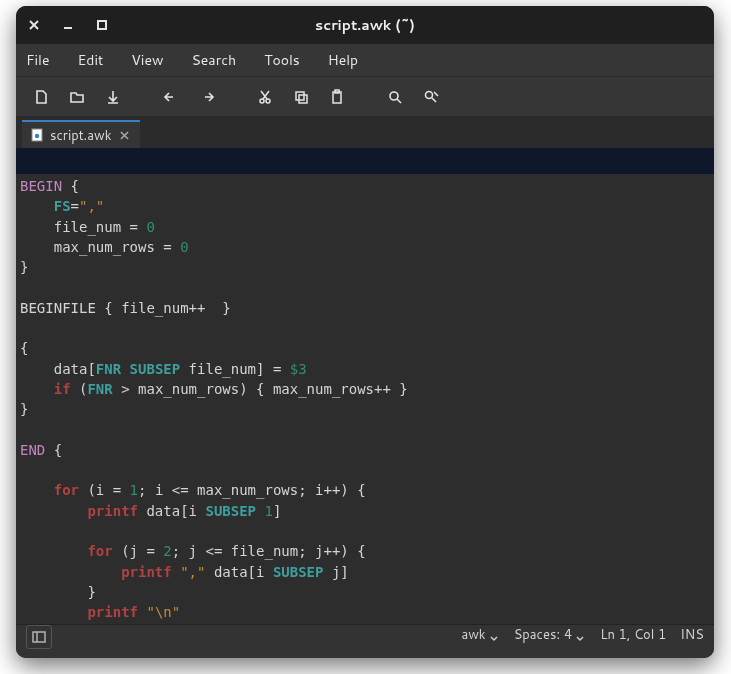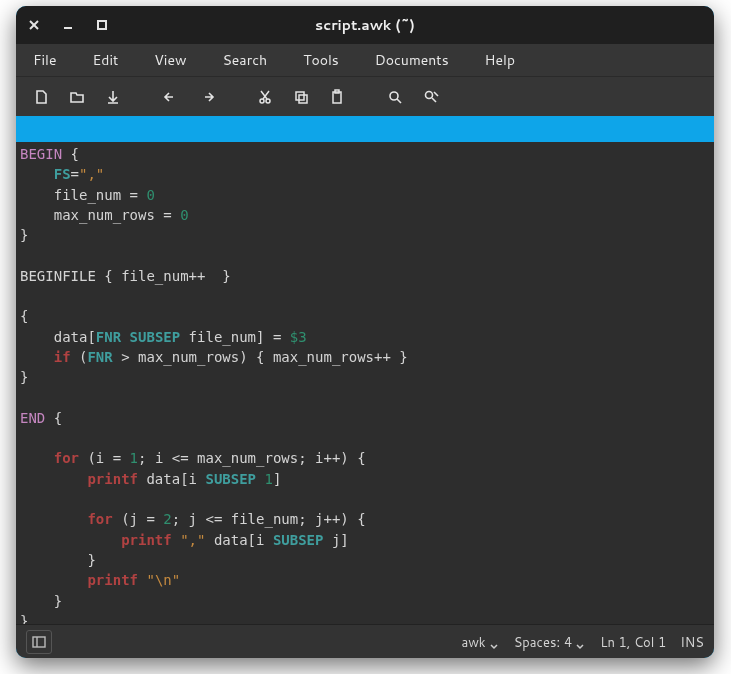--- a/index.html
+++ b/index.html
@@ -1,34 +1,34 @@
 <!DOCTYPE html>
 <html><head>
 <meta charset="utf-8">
 <style>
   * { box-sizing: border-box; margin: 0; padding: 0; }
   html, body { width: 731px; height: 674px; background: #fff; }
   body { font-family: "Cantarell", "Segoe UI", sans-serif; font-size: 14px; color: #ddd; }
   .window {
     position: absolute; left: 16px; top: 6px; width: 698px; height: 652px;
-    background: #0ea5e9; border-radius: 10px; overflow: hidden;
+    background: #0f172a; border-radius: 10px; overflow: hidden;
     box-shadow: 0 8px 24px rgba(0,0,0,0.55);
     display: flex; flex-direction: column;
   }
   .titlebar {
     height: 38px; background: #1f1f1f; display: flex; align-items: center;
     padding: 0 8px; position: relative;
   }
   .winbtns { display: flex; gap: 14px; align-items: center; }
   .winbtn { width: 20px; height: 20px; display: flex; align-items: center; justify-content: center; cursor: pointer; }
   .winbtn svg { stroke: #e4e4e4; fill: #e4e4e4; }
   .title { position: absolute; left: 0; right: 0; text-align: center; font-weight: 600; color: #f0f0f0; pointer-events: none; }
   .menubar {
     height: 32px; background: #363636; display: flex; align-items: center;
-    gap: 16px; padding: 0 7px; font-size: 14px; color: #e8e8e8;
+    gap: 8px; padding: 0 0; font-size: 14px; color: #e8e8e8;
   }
   .menu-item { padding: 4px 10px; cursor: pointer; border-radius: 3px; }
   .toolbar {
     height: 40px; background: #363636; display: flex; align-items: center;
     padding: 0 8px; gap: 2px; border-top: 1px solid #2a2a2a;
   }
   .tbtn { width: 34px; height: 32px; display: flex; align-items: center; justify-content: center; cursor: pointer; border-radius: 3px; }
   .tbtn svg { stroke: #e4e4e4; }
   .tsep { width: 20px; }
   .tabbar {
@@ -40,21 +40,21 @@
     border-top: 2px solid #3a7fc2;
   }
   .tab-icon { width: 14px; height: 14px; display: inline-block; }
   .tab-close { width: 14px; height: 14px; display: flex; align-items: center; justify-content: center; cursor: pointer; }
   .editor {
     flex: 1; background: #2d2d2d; overflow: auto; padding: 2px 4px;
     font-family: "DejaVu Sans Mono", "Menlo", monospace; font-size: 14px;
     line-height: 1.45; color: #d4d4d4; white-space: pre; margin-top: 26px;
   }
   .statusbar {
-    height: 34px; background: #333333; display: flex; align-items: center;
+    height: 34px; background: #333333; display: flex; align-items: flex-start;
     padding: 0 10px; gap: 14px; font-size: 13px; color: #d4d4d4;
     border-top: 1px solid #222;
   }
   .status-left { width: 26px; height: 24px; border: 1px solid #555; border-radius: 3px; display: flex; align-items: center; justify-content: center; cursor: pointer; }
   .status-spacer { flex: 1; }
   .status-item { display: flex; align-items: center; gap: 4px; cursor: pointer; }
   
   .kw-block { color: #c586c0; }   
   .kw-flow  { color: #b14242; font-weight: 700; } 
   .var-sp   { color: #3f9e9e; font-weight: bold; }   
@@ -89,21 +89,20 @@
     </div>
     <div class="title">script.awk (~)</div>
   </div>
 
   <div class="menubar">
     <div class="menu-item">File</div>
     <div class="menu-item">Edit</div>
     <div class="menu-item">View</div>
     <div class="menu-item">Search</div>
     <div class="menu-item">Tools</div>
-    <div class="menu-item">Documents</div>
     <div class="menu-item">Help</div>
   </div>
 
   <div class="toolbar">
     <div class="tbtn">
         <svg width="16" height="16" viewBox="0 0 16 16" fill="none">
           <path d="M4 2h6l3 3v9H4z" stroke-width="1.6"></path>
         </svg>
       </div>
     <div class="tbtn">
@@ -156,20 +155,37 @@
       </div>
     <div class="tbtn">
         <svg width="16" height="16" viewBox="0 0 16 16" fill="none">
           <circle cx="6" cy="6" r="3.5" stroke-width="1.6"></circle>
           <line x1="9" y1="9" x2="13" y2="13" stroke-width="1.6"></line>
           <line x1="11" y1="3" x2="15" y2="7" stroke-width="1.6"></line>
         </svg>
       </div>
   </div>
 
+  <div class="tabbar">
+    <div class="tab">
+      <span class="tab-icon">
+        <svg width="14" height="14" viewBox="0 0 14 14">
+            <rect x="2" y="1" width="10" height="12" fill="#fff" stroke="#888"></rect>
+            <circle cx="7" cy="8" r="2.2" fill="#3a7fc2"></circle>
+          </svg>
+      </span>
+      <span>script.awk</span>
+      <span class="tab-close">
+        <svg width="9" height="9" viewBox="0 0 10 10">
+            <line x1="1" y1="1" x2="9" y2="9" stroke="#aaa" stroke-width="1.6"></line>
+            <line x1="9" y1="1" x2="1" y2="9" stroke="#aaa" stroke-width="1.6"></line>
+          </svg>
+      </span>
+    </div>
+  </div>
 
   <div class="editor" id="editor"><div><span class="kw-block">BEGIN</span><span class="punct"> {</span></div><div><span class="punct">    </span><span class="var-sp">FS</span><span class="punct">=</span><span class="str">","</span></div><div><span class="punct">    file_num = </span><span class="num">0</span></div><div><span class="punct">    max_num_rows = </span><span class="num">0</span></div><div><span class="punct">}</span></div><div>&nbsp;</div><div><span class="punct">BEGINFILE { file_num++  }</span></div><div>&nbsp;</div><div><span class="punct">{</span></div><div><span class="punct">    data[</span><span class="var-sp">FNR</span><span class="punct"> </span><span class="var-sp">SUBSEP</span><span class="punct"> file_num] = </span><span class="num">$3</span></div><div><span class="punct">    </span><span class="kw-flow">if</span><span class="punct"> (</span><span class="var-sp">FNR</span><span class="punct"> &gt; max_num_rows) { max_num_rows++ }</span></div><div><span class="punct">}</span></div><div>&nbsp;</div><div><span class="kw-block">END</span><span class="punct"> {</span></div><div>&nbsp;</div><div><span class="punct">    </span><span class="kw-flow">for</span><span class="punct"> (i = </span><span class="num">1</span><span class="punct">; i &lt;= max_num_rows; i++) {</span></div><div><span class="punct">        </span><span class="kw-flow">printf</span><span class="punct"> data[i </span><span class="var-sp">SUBSEP</span><span class="punct"> </span><span class="num">1</span><span class="punct">]</span></div><div>&nbsp;</div><div><span class="punct">        </span><span class="kw-flow">for</span><span class="punct"> (j = </span><span class="num">2</span><span class="punct">; j &lt;= file_num; j++) {</span></div><div><span class="punct">            </span><span class="kw-flow">printf</span><span class="punct"> </span><span class="str">","</span><span class="punct"> data[i </span><span class="var-sp">SUBSEP</span><span class="punct"> j]</span></div><div><span class="punct">        }</span></div><div><span class="punct">        </span><span class="kw-flow">printf</span><span class="punct"> </span><span class="str">"\n"</span></div><div><span class="punct">    }</span></div><div><span class="punct">}</span></div></div>
 
   <div class="statusbar">
     <div class="status-left">
       <svg width="14" height="12" viewBox="0 0 14 12" fill="none">
           <rect x="1" y="1" width="12" height="10" stroke="#bbb" stroke-width="1.4"></rect>
           <line x1="5" y1="1" x2="5" y2="11" stroke="#bbb" stroke-width="1.4"></line>
         </svg>
     </div>

